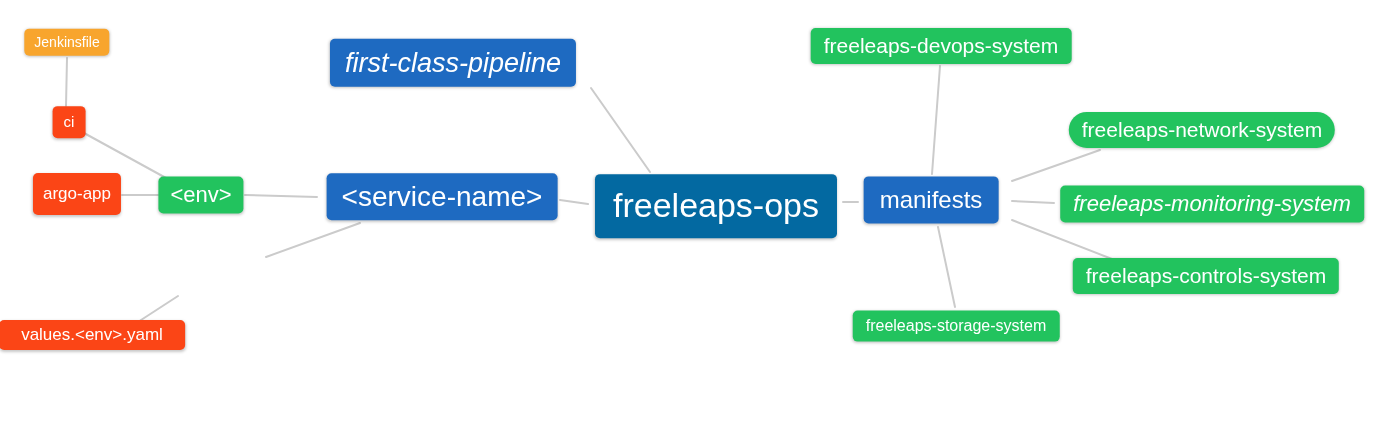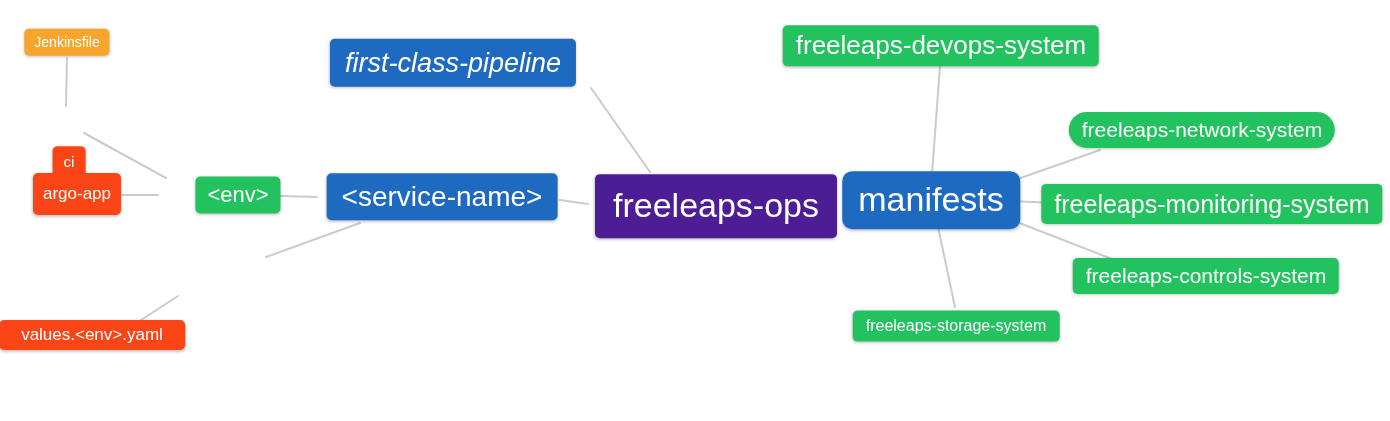--- a/index.html
+++ b/index.html
@@ -33,36 +33,36 @@
     white-space: nowrap;
     line-height: 1.05;
     box-shadow: 0 1px 3px rgba(0,0,0,0.22);
     cursor: pointer;
     text-align: center;
   }
   .n-blue   { background: #1e6ac1; }
   .n-green  { background: #22c35e; }
   .n-red    { background: #fb4516; }
   .n-orange { background: #f8a52d; }
-  .n-dark   { background: #4c1d95; }
+  .n-dark   { background: #0369a1; }
 
   
   #nd-jenkinsfile { left: 67px;  top: 42px;  font-size: 14px; padding: 6px 10px; }
-  #nd-ci          { left: 69px;  top: 122px; font-size: 15px; padding: 8px 11px; margin-top: 40px;  }
+  #nd-ci          { left: 69px;  top: 122px; font-size: 15px; padding: 8px 11px;  }
   #nd-argo-app    { left: 77px;  top: 194px; font-size: 17px; padding: 12px 10px; }
-  #nd-env         { left: 201px; top: 195px; font-size: 22px; padding: 7px 12px; margin-left: 37px; }
+  #nd-env         { left: 201px; top: 195px; font-size: 22px; padding: 7px 12px; }
   #nd-helm-pkg    { left: 206px; top: 276px; font-size: 21px; padding: 7px 12px; }
   #nd-values      { left: 92px;  top: 335px; font-size: 17px; padding: 6px 22px; }
   #nd-pipeline    { left: 453px; top: 63px;  font-size: 27px; padding: 10px 15px; font-style: italic; }
   #nd-service     { left: 442px; top: 197px; font-size: 28px; padding: 9px 15px; text-align: center; }
   #nd-ops         { left: 716px; top: 206px; font-size: 34px; padding: 14px 18px; }
-  #nd-manifests   { left: 931px; top: 200px; font-size: 34px; padding: 11px 16px; border-radius: 10px; }
-  #nd-devops      { left: 941px; top: 46px;  font-size: 26px; padding: 7px 13px; }
+  #nd-manifests   { left: 931px; top: 200px; font-size: 24px; padding: 11px 16px; }
+  #nd-devops      { left: 941px; top: 46px;  font-size: 21px; padding: 7px 13px; }
   #nd-network     { left: 1202px; top: 130px; font-size: 21px; padding: 7px 13px; border-radius: 18px; }
-  #nd-monitoring  { left: 1212px; top: 204px; font-size: 25px; padding: 7px 13px; }
+  #nd-monitoring  { left: 1212px; top: 204px; font-size: 22px; padding: 7px 13px; font-style: italic; }
   #nd-controls    { left: 1206px; top: 276px; font-size: 21px; padding: 7px 13px; }
   #nd-storage     { left: 956px;  top: 326px; font-size: 16px; padding: 7px 13px; }
 </style>
 </head>
 <body>
 
 <div class="canvas">
 
   <svg class="edge-layer" width="1390" height="421" viewBox="0 0 1390 421">
     <line x1="67" y1="58" x2="66" y2="106"></line>

